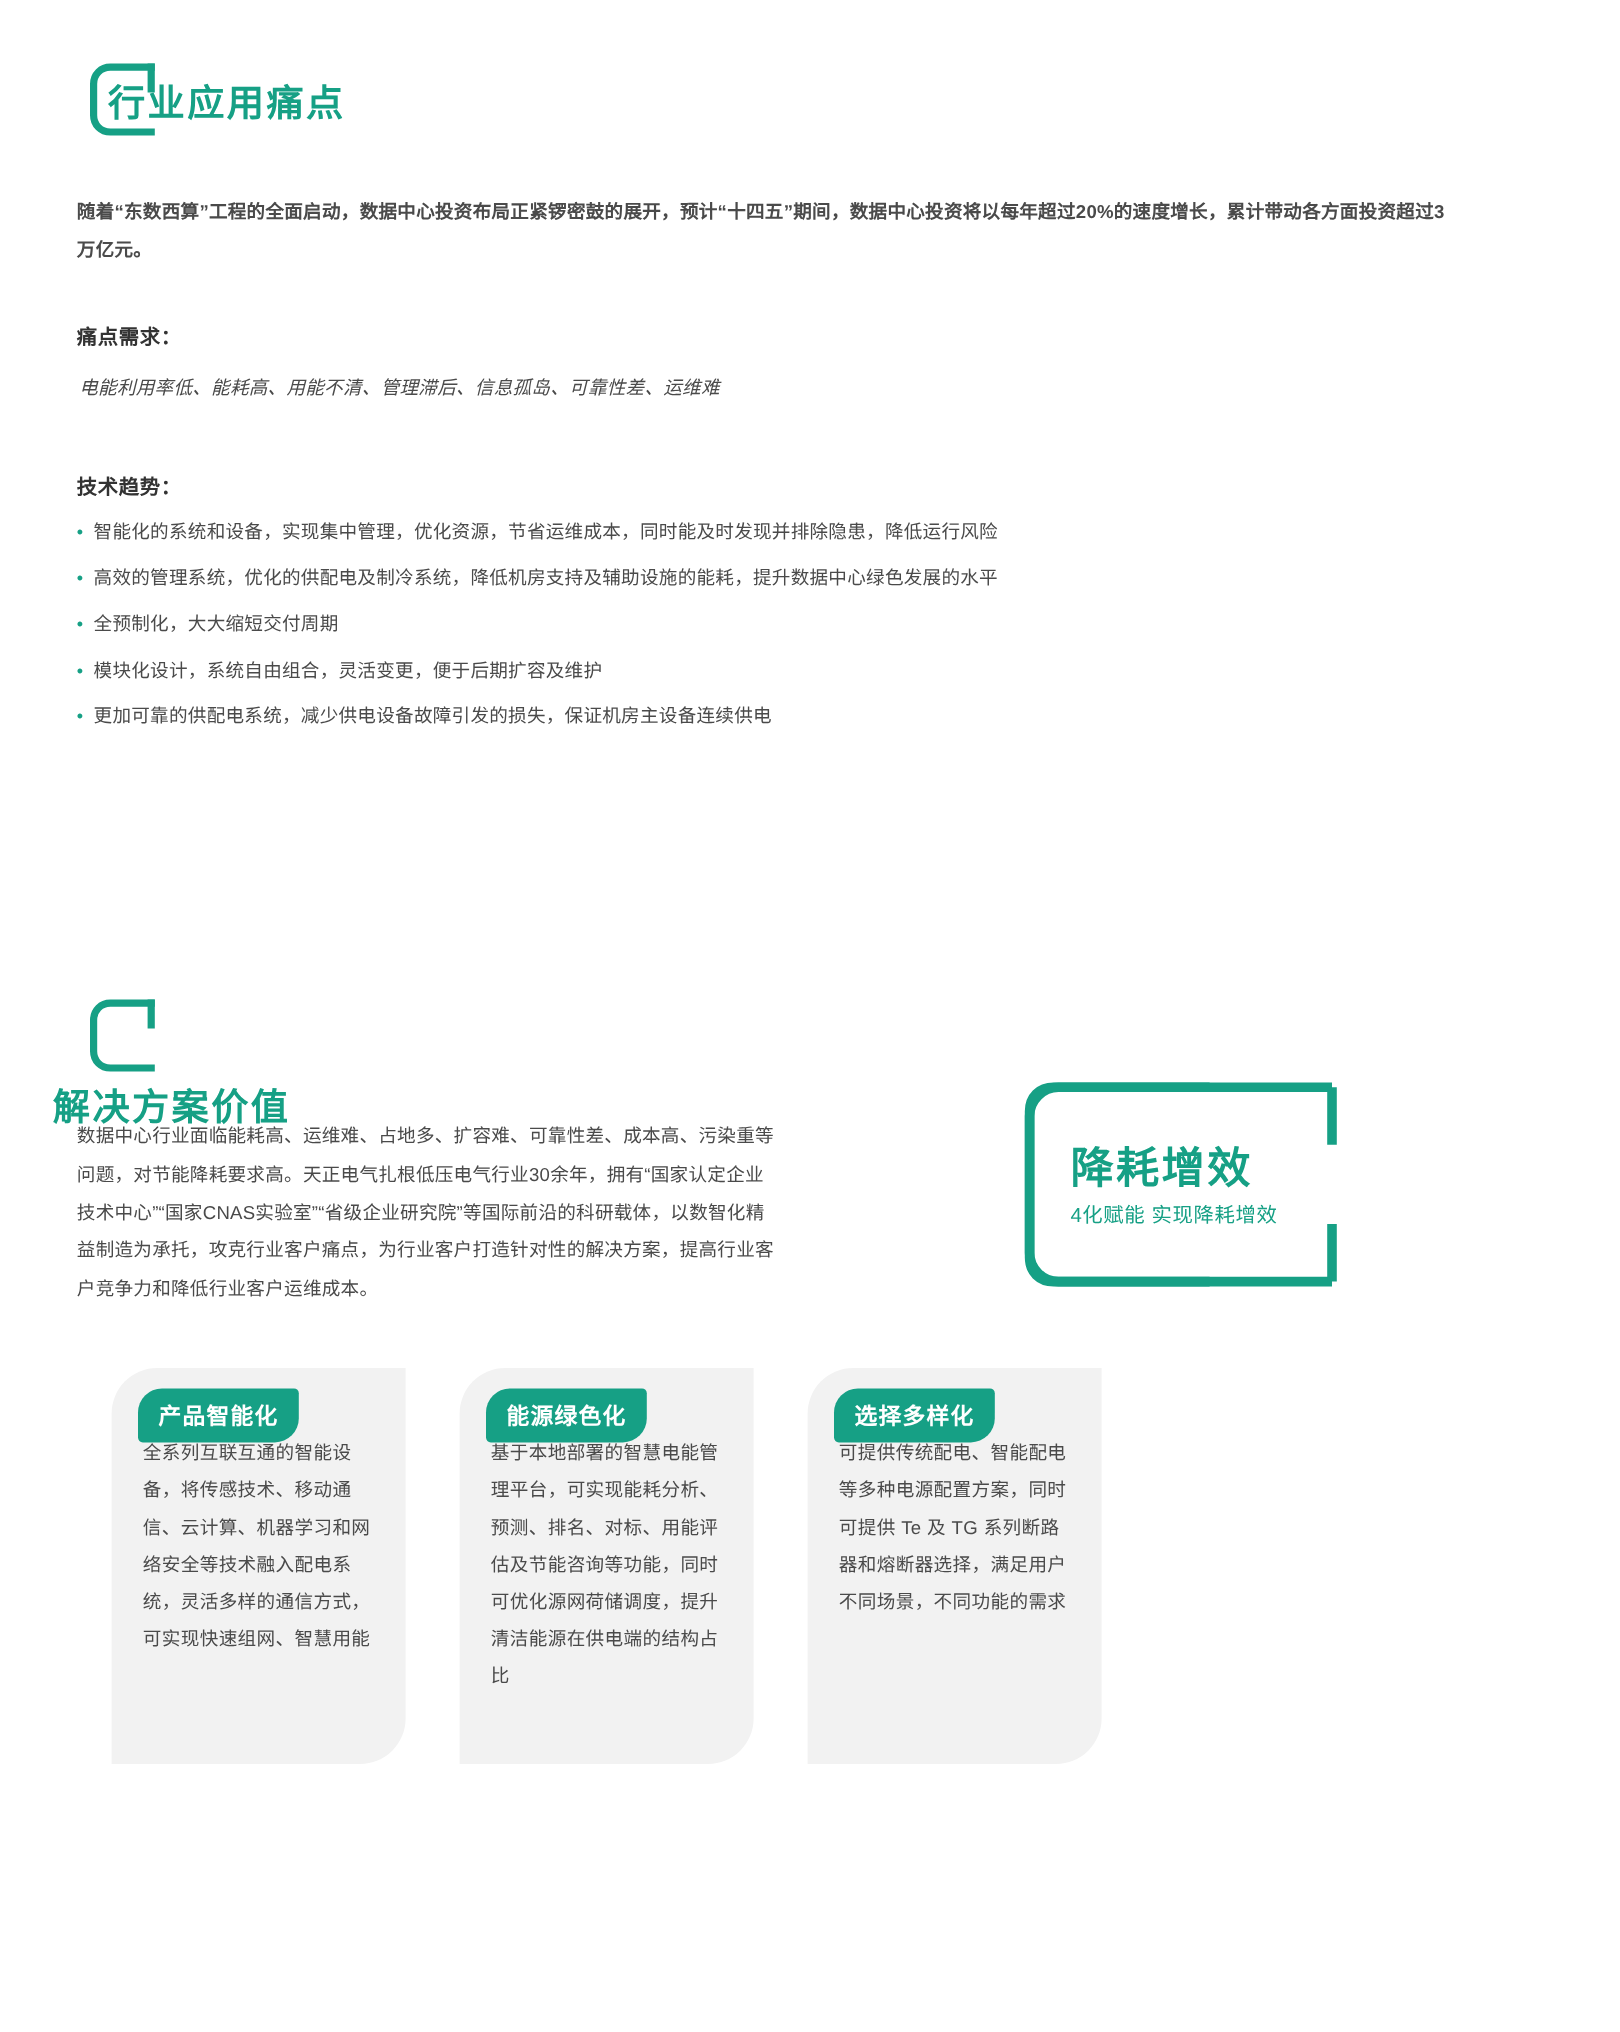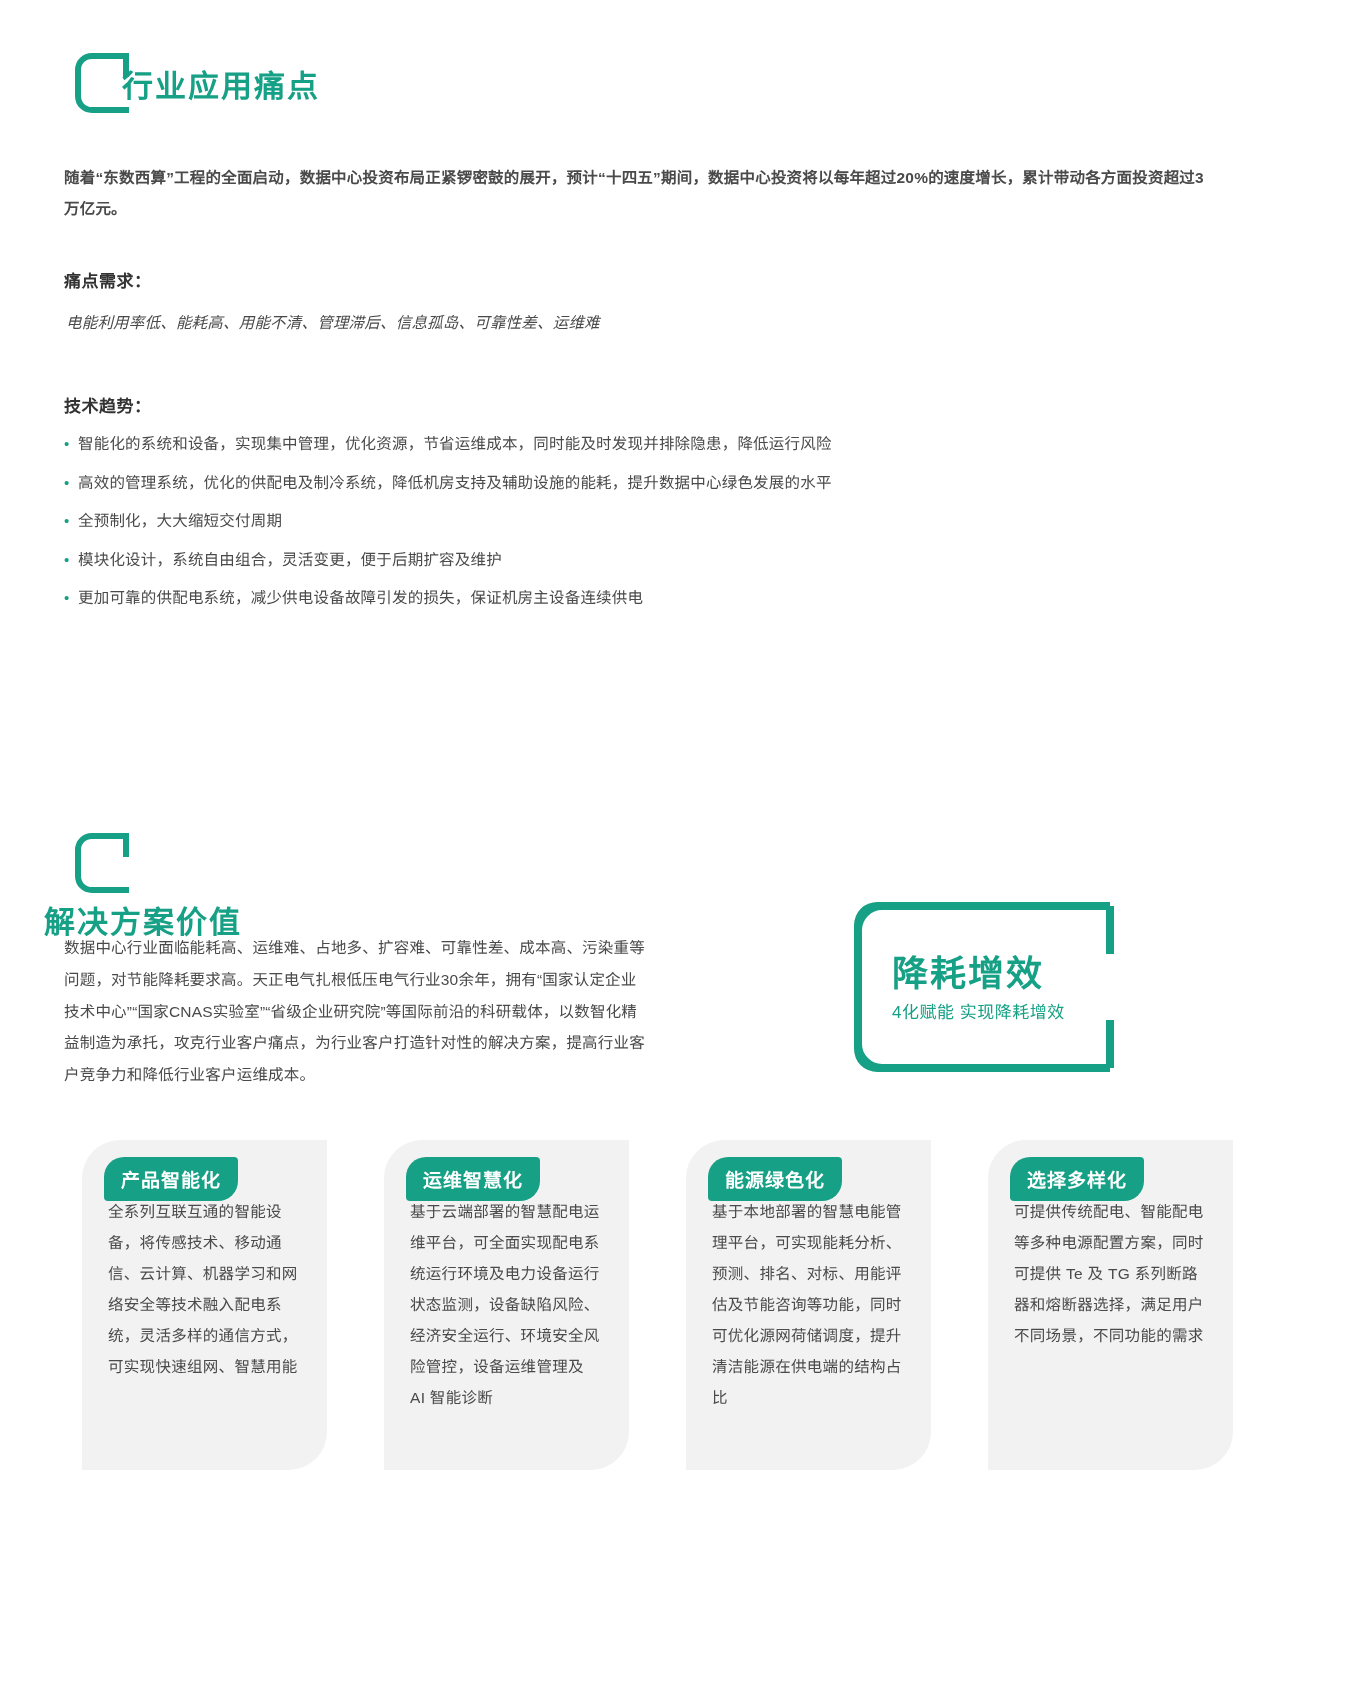--- a/index.html
+++ b/index.html
@@ -119,25 +119,25 @@
     top: 98px;
     font-size: 17px;
     color: #16a085;
     letter-spacing: 0.5px;
     white-space: nowrap;
   }
 
   
   .cards {
     position: absolute;
-    left: 82px;
+    left: 93px;
     top: 1140px;
     width: 1200px;
     display: flex;
-    gap: 12px;
+    gap: 0px;
   }
   .card {
     position: relative;
     width: 245px;
     margin-right: 45px;
     background: #f2f2f2;
     border-top-left-radius: 38px;
     border-bottom-right-radius: 38px;
     padding: 56px 26px 30px 26px;
     min-height: 330px;
@@ -163,21 +163,21 @@
   .card-body {
     font-size: 15.5px;
     line-height: 2.0;
     color: #4a4a4a;
     letter-spacing: 0.3px;
   }
 </style>
 </head>
 <body>
 
-<div class="section-head" style="left:74px; top:52px;gap:32px;">
+<div class="section-head" style="left:74px; top:52px;">
   <div class="bracket">
     <svg width="60" height="62" viewBox="0 0 60 62" fill="none" xmlns="http://www.w3.org/2000/svg">
       <path d="M52 4 H18 C10 4 4 10 4 18 V44 C4 52 10 58 18 58 H52" stroke="#16a085" stroke-width="6" fill="none" stroke-linecap="square"></path>
       <path d="M52 4 V22" stroke="#16a085" stroke-width="6" stroke-linecap="square"></path>
     </svg>
   </div>
   <div class="section-title">行业应用痛点</div>
 </div>
 
 <div class="para" style="left:64px; top:162px; width:1150px;font-weight:bold;">随着“东数西算”工程的全面启动，数据中心投资布局正紧锣密鼓的展开，预计“十四五”期间，数据中心投资将以每年超过20%的速度增长，累计带动各方面投资超过3万亿元。</div>
@@ -258,24 +258,20 @@
   <div class="badge-sub">4化赋能 实现降耗增效</div>
 </div>
 
 <div class="cards">
 
   <div class="card">
     <div class="card-tag">产品智能化</div>
     <div class="card-body">全系列互联互通的智能设备，将传感技术、移动通信、云计算、机器学习和网络安全等技术融入配电系统，灵活多样的通信方式，可实现快速组网、智慧用能</div>
   </div>
 
-  <div class="card">
-    <div class="card-tag">运维智慧化</div>
-    <div class="card-body">基于云端部署的智慧配电运维平台，可全面实现配电系统运行环境及电力设备运行状态监测，设备缺陷风险、经济安全运行、环境安全风险管控，设备运维管理及 AI 智能诊断</div>
-  </div>
 
   <div class="card">
     <div class="card-tag">能源绿色化</div>
     <div class="card-body">基于本地部署的智慧电能管理平台，可实现能耗分析、预测、排名、对标、用能评估及节能咨询等功能，同时可优化源网荷储调度，提升清洁能源在供电端的结构占比</div>
   </div>
 
   <div class="card">
     <div class="card-tag">选择多样化</div>
     <div class="card-body">可提供传统配电、智能配电等多种电源配置方案，同时可提供 Te 及 TG 系列断路器和熔断器选择，满足用户不同场景，不同功能的需求</div>
   </div>

